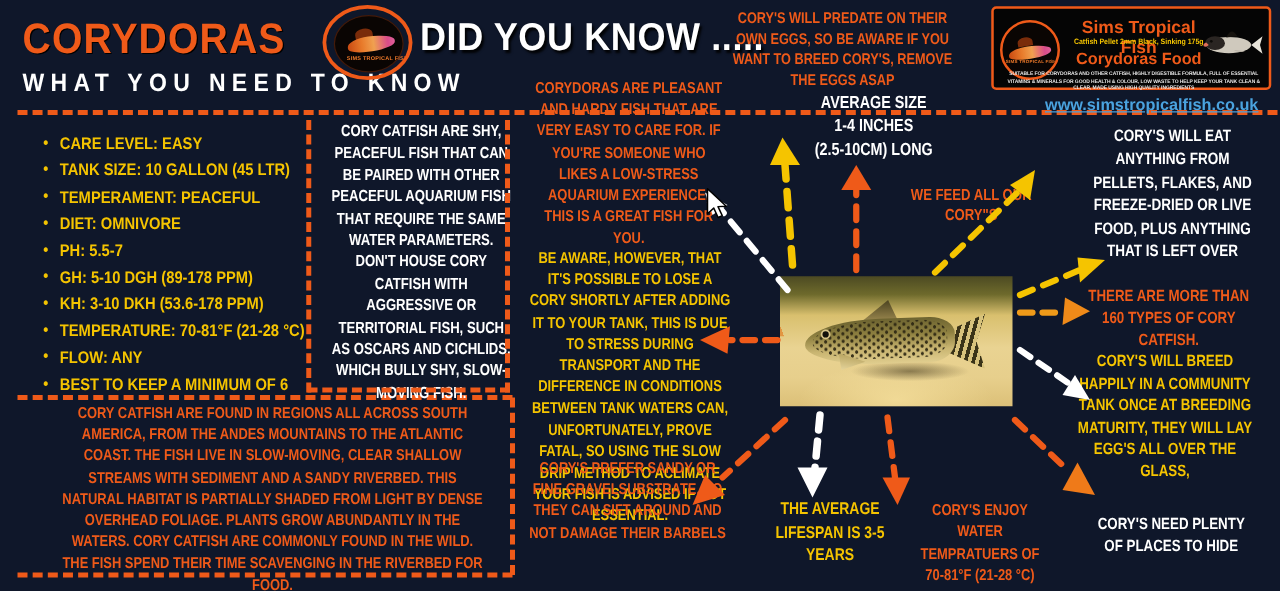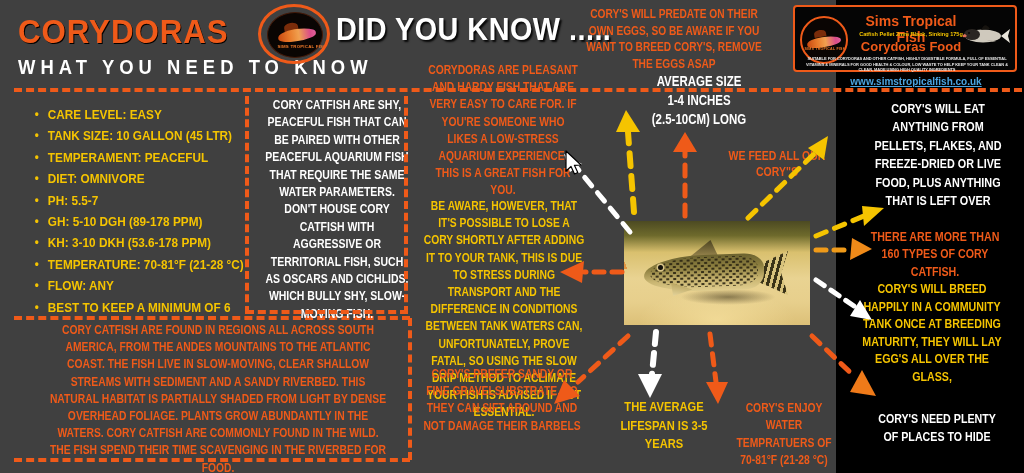--- a/index.html
+++ b/index.html
@@ -4,22 +4,22 @@
 <style>
   * { box-sizing: border-box; margin: 0; padding: 0; }
   html, body {
     width: 1024px; height: 473px;
     background: #000;
     overflow: hidden;
     font-family: "Liberation Sans", sans-serif;
   }
   #poster {
     position: relative;
-    width: 836px; height: 473px;
-    background: #404040;
+    width: 1024px; height: 473px;
+    background: #0f172a;
     color: #fff;
   }
   .abs { position: absolute; }
   .txt {
     text-transform: uppercase;
     line-height: 1.12;
     font-weight: 700;
     transform: scaleX(.82);
     transform-origin: center top;
     white-space: pre-line;
@@ -169,21 +169,21 @@
     text-transform: uppercase;
     transform: scaleX(.97);
   }
   #pb-photo {
     position: absolute; right: 4px; top: 12px;
     width: 52px; height: 30px;
   }
   #pb-url {
     left: 836px; top: 76px; width: 160px;
     text-align: center;
-    color: #4aa3df; font-size: 10px; font-weight: 700;
+    color: #4aa3df; font-size: 13px; font-weight: 700;
     text-decoration: underline;
   }
 
   
   #fish-photo {
     left: 624px; top: 221px; width: 186px; height: 104px;
     background:
       radial-gradient(ellipse 60% 40% at 50% 95%, rgba(255,235,170,.55), rgba(0,0,0,0) 70%),
       linear-gradient(180deg,#4c4a22 0%, #6e6a2c 14%, #d9c06e 30%, #e9d392 55%, #e7cf8c 78%, #dcc078 100%);
     overflow: hidden;

